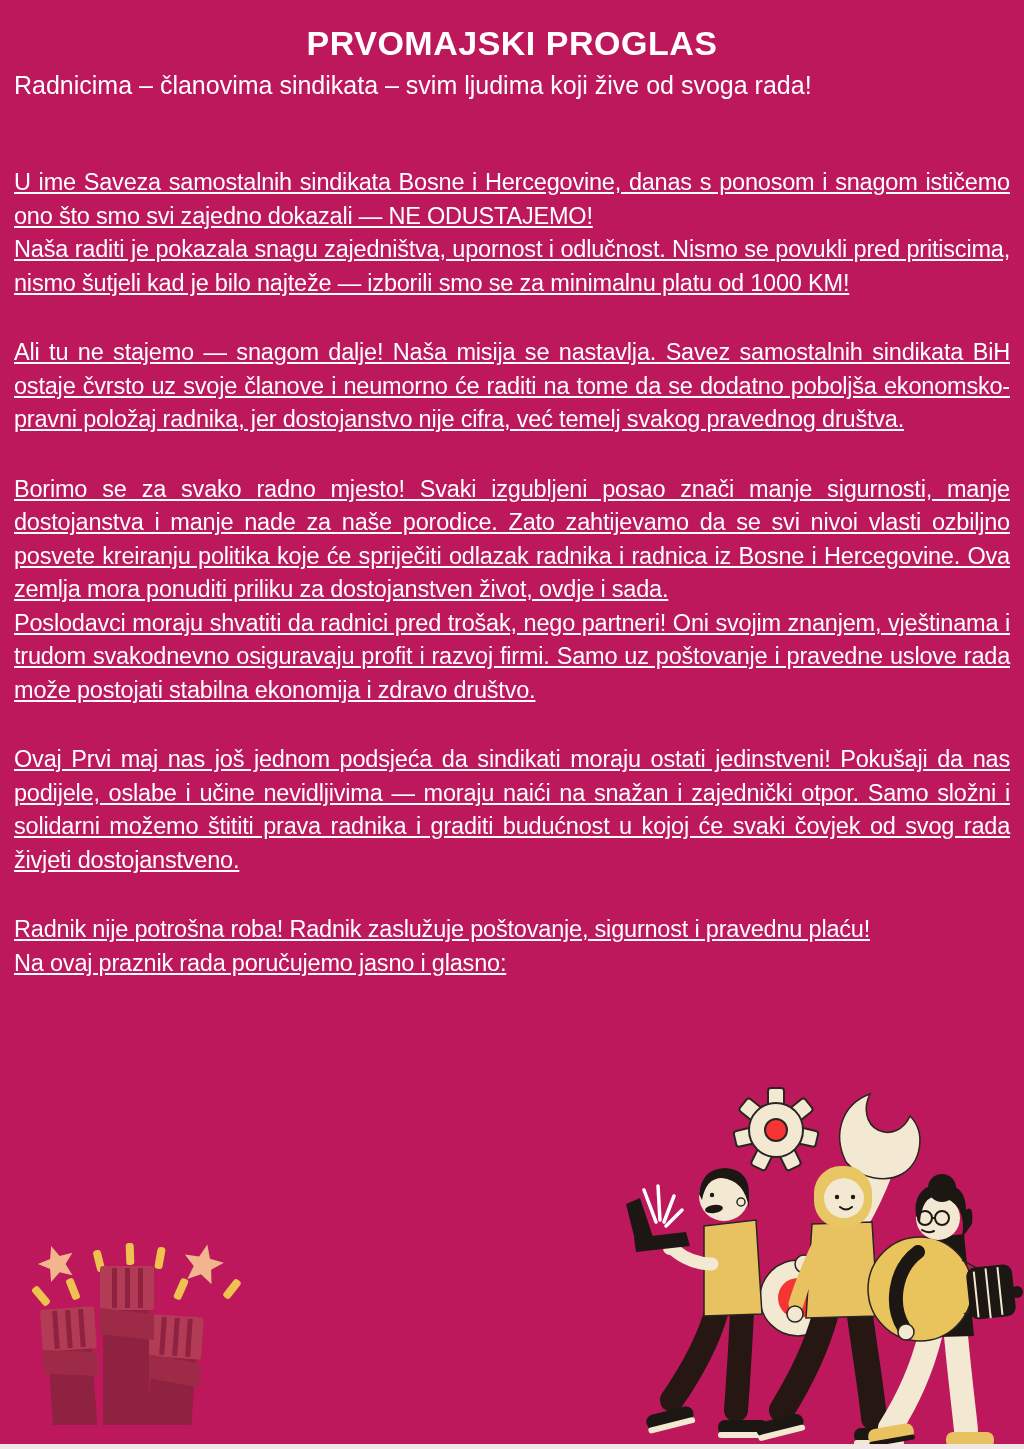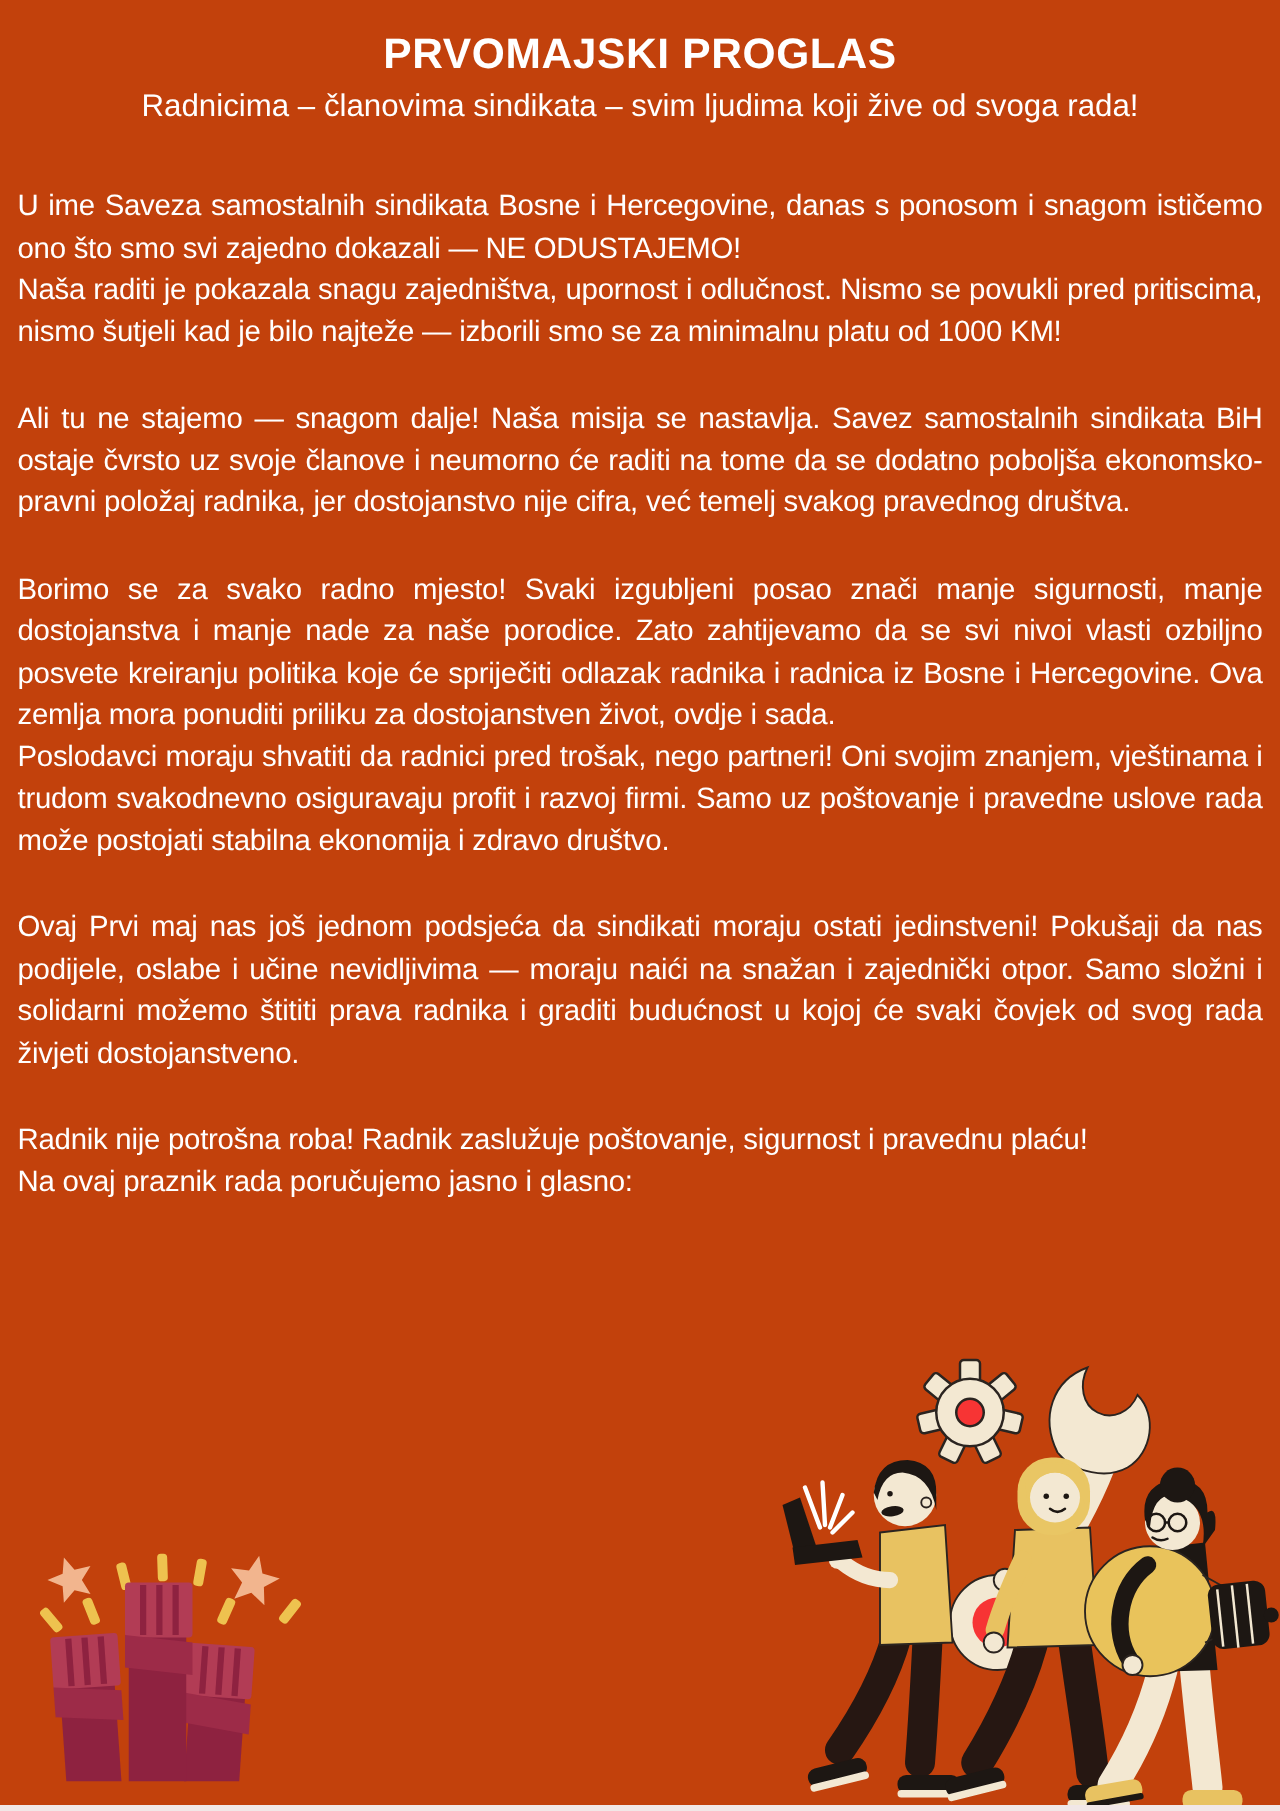--- a/index.html
+++ b/index.html
@@ -1,39 +1,39 @@
 <!DOCTYPE html>
 <html><head>
 <meta charset="utf-8">
 <style>
   html,body{margin:0;padding:0;background:#555;}
   .page{
     position:relative;
     width:1024px;height:1449px;
     margin:0 auto;
-    background:#c2410c;
+    background:#be185d;
     overflow:hidden;
     font-family:"Liberation Sans",sans-serif;
     color:#ffffff;
   }
   .content{position:absolute;left:14px;right:14px;top:0;}
   .title{
     margin:24px 0 0 0;
     text-align:center;
     font-size:34px;
     font-weight:bold;
     letter-spacing:0.5px;
   }
   .subtitle{
     margin:8px 0 0 0;
-    text-align:center;
+    text-align:left;
     font-size:25px;
     font-weight:normal;
   }
-  .bodytext{margin-top:48px;}
+  .bodytext{margin-top:66px;text-decoration:underline;}
   .para{
     margin:0;
     font-size:23.5px;
     line-height:33.5px;
     text-align:justify;
     letter-spacing:-0.2px;
   }
   .gap{height:36px;}
   .closing{
     margin:42px 0 0 0;

